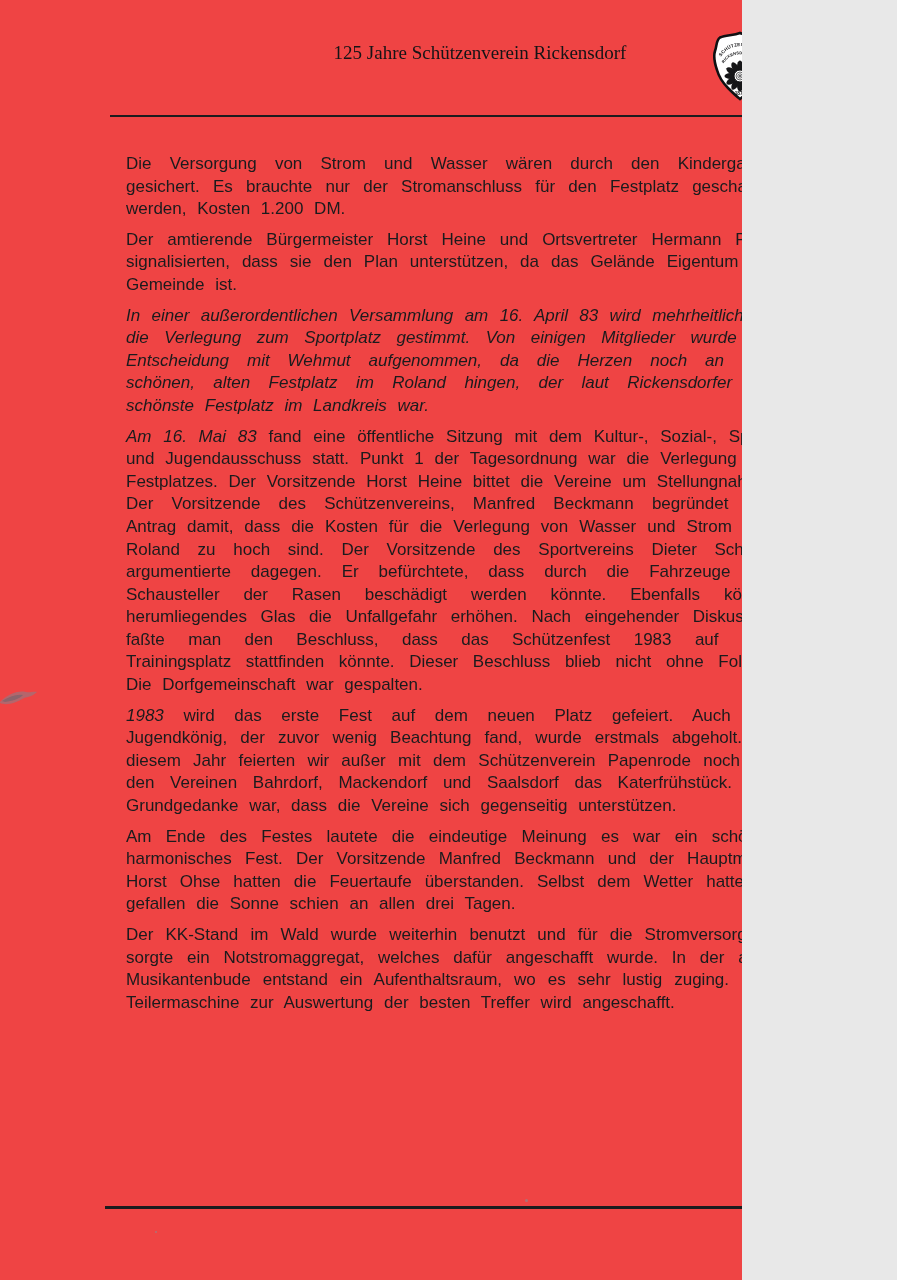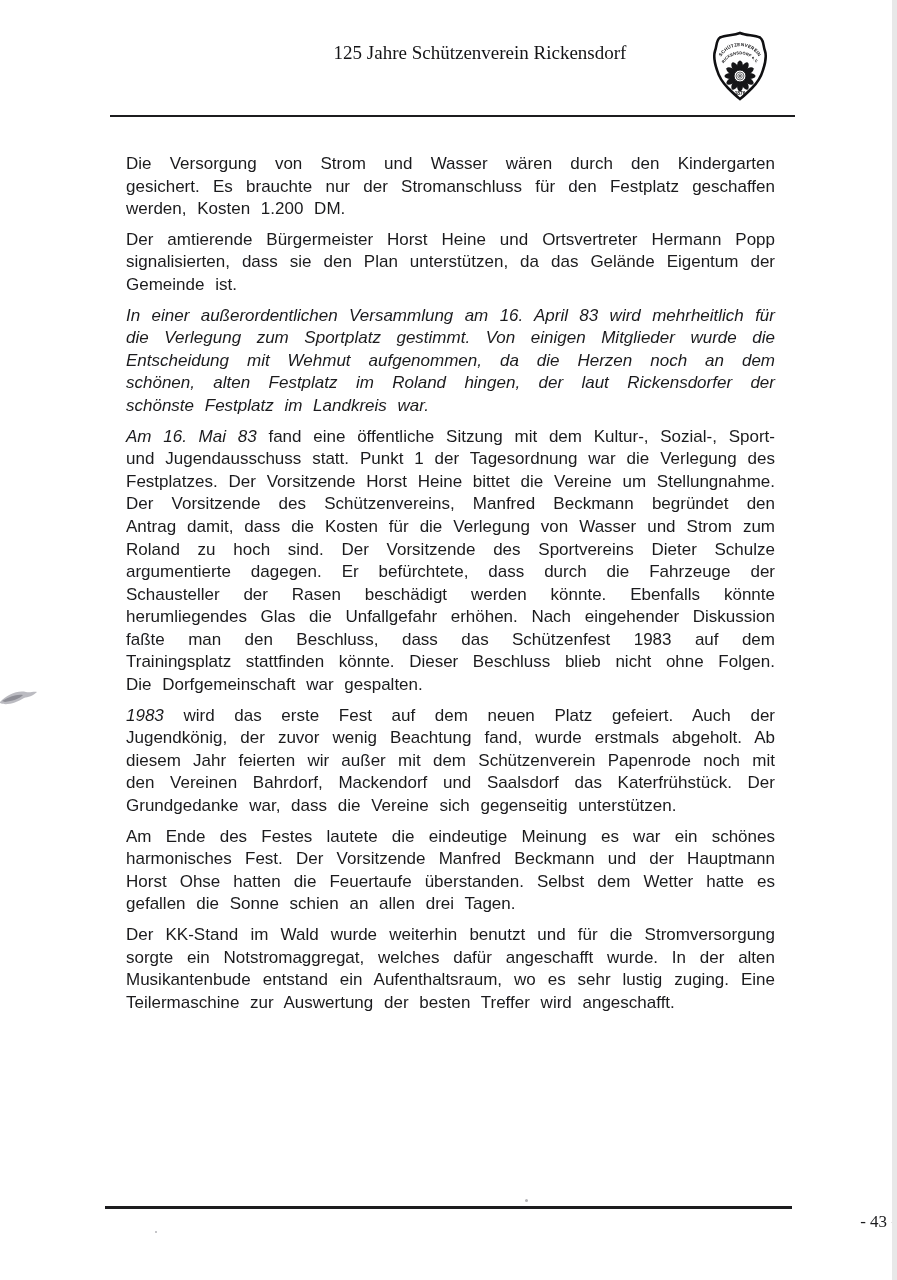--- a/index.html
+++ b/index.html
@@ -1,17 +1,17 @@
 <!DOCTYPE html>
 <html><head>
 <meta charset="utf-8">
 <style>
   html, body { margin:0; padding:0; background:#e8e8e8; }
   .page {
-    position:relative; width:892px; height:1280px; background:#ffffff;
+    position:relative; width:742px; height:1280px; background:#ef4444;
     overflow:hidden; color:#1a1a1c;
     font-family:"Liberation Sans", sans-serif;
   }
   
   .header-title {
     position:absolute; top:42px; left:160px; width:640px;
     text-align:center; font-family:"Liberation Serif", serif;
     font-size:19px; line-height:22px; color:#141416;
   }
   .badge { position:absolute; top:30px; left:706px; width:68px; height:72px; }

